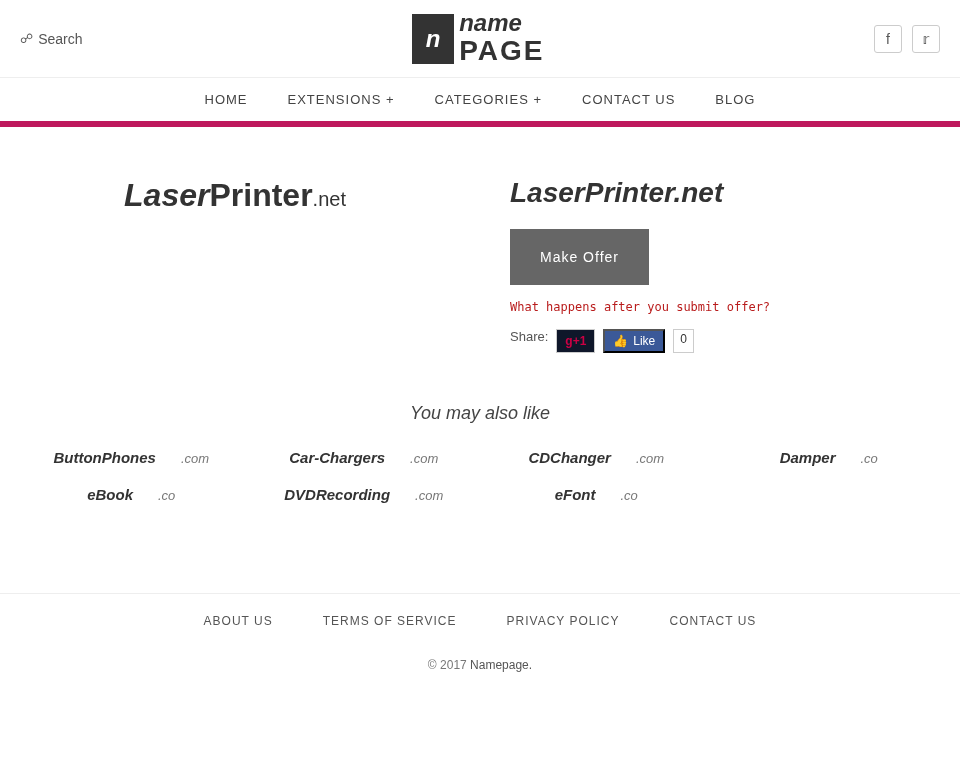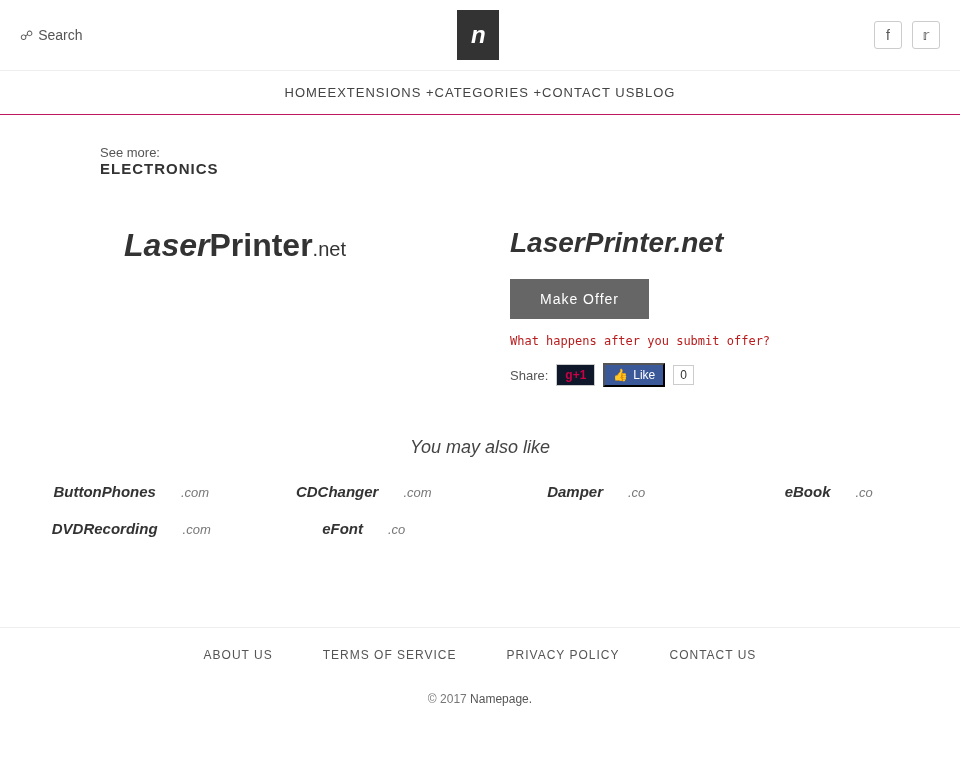--- a/index.html
+++ b/index.html
@@ -75,22 +75,23 @@
       color: #555;
       font-size: 14px;
       cursor: pointer;
       text-decoration: none;
     }
 
     
     .nav {
       display: flex;
       justify-content: center;
+      gap: 40px;
       padding: 14px 8px;
-      border-bottom: 1px solid #be185d;
+      border-bottom: 6px solid #be185d;
     }
     .nav a {
       text-decoration: none;
       color: #444;
       font-size: 13px;
       letter-spacing: 1px;
       text-transform: uppercase;
     }
 
     
@@ -157,38 +158,37 @@
       font-size: 28px;
       font-style: italic;
       font-weight: bold;
       color: #333;
       margin-bottom: 20px;
     }
     .make-offer-btn {
       background: #666;
       color: #fff;
       border: none;
-      padding: 12px 30px;
+      padding: 20px 30px;
       font-size: 14px;
       cursor: pointer;
       letter-spacing: 1px;
       margin-bottom: 15px;
       display: block;
     }
     .submit-offer-link {
       color: #b91c1c;
       font-size: 12px;
       font-family: monospace;
       text-decoration: none;
       display: block;
       margin-bottom: 15px;
     }
     .share-area {
       display: flex;
-      align-items: center;
       gap: 8px;
     }
     .share-label {
       font-size: 13px;
       color: #555;
     }
     .gplus-btn {
       display: flex;
       align-items: center;
       background: #0f172a;
@@ -283,43 +283,43 @@
 
 <div class="header">
   <div class="header-search">
     <span class="search-icon-symbol">☍</span>
     <span>Search</span>
   </div>
 
   <a class="header-logo" href="#">
     <div class="logo-icon">
       <span style="font-style:italic;">n</span>
+    </div>
+    <div class="logo-text">
+      <span class="logo-name"><em>name</em></span>
+      <span class="logo-page">PAGE</span>
     </div>
   </a>
 
   <div class="header-social">
     <a class="social-icon" href="#">f</a>
     <a class="social-icon" href="#">𝕣</a>
   </div>
 </div>
 
 <nav class="nav">
   <a href="#">HOME</a>
   <a href="#">EXTENSIONS +</a>
   <a href="#">CATEGORIES +</a>
   <a href="#">CONTACT US</a>
   <a href="#">BLOG</a>
 </nav>
 
 <div class="main">
 
-  <div class="see-more">
-    <div class="see-more-label">See more:</div>
-    <div class="see-more-category">ELECTRONICS</div>
-  </div>
 
   <div class="domain-section">
     <div class="domain-logo-area">
       <div class="laserprinter-logo">
         <span class="lp-laser">Laser</span><span class="lp-printer">Printer</span><span class="lp-ext">.net</span>
       </div>
     </div>
     <div class="domain-info-area">
       <div class="domain-title">LaserPrinter.net</div>
       <button class="make-offer-btn">Make Offer</button>
@@ -342,20 +342,25 @@
     <div class="also-like-title">You may also like</div>
     <div class="also-like-grid">
 
       <div class="also-like-item">
         <span class="domain-link-text">
           <span class="dn-main">Button<em>Phones</em></span><span class="dn-ext">.com</span>
         </span>
       </div>
       <div class="also-like-item">
         <span class="domain-link-text">
+          <span class="dn-main">Car-Chargers</span><span class="dn-ext">.com</span>
+        </span>
+      </div>
+      <div class="also-like-item">
+        <span class="domain-link-text">
           <span class="dn-main">CD<em>Changer</em></span><span class="dn-ext">.com</span>
         </span>
       </div>
       <div class="also-like-item">
         <span class="domain-link-text">
           <span class="dn-main">Damper</span><span class="dn-ext">.co</span>
         </span>
       </div>
       <div class="also-like-item">
         <span class="domain-link-text">

